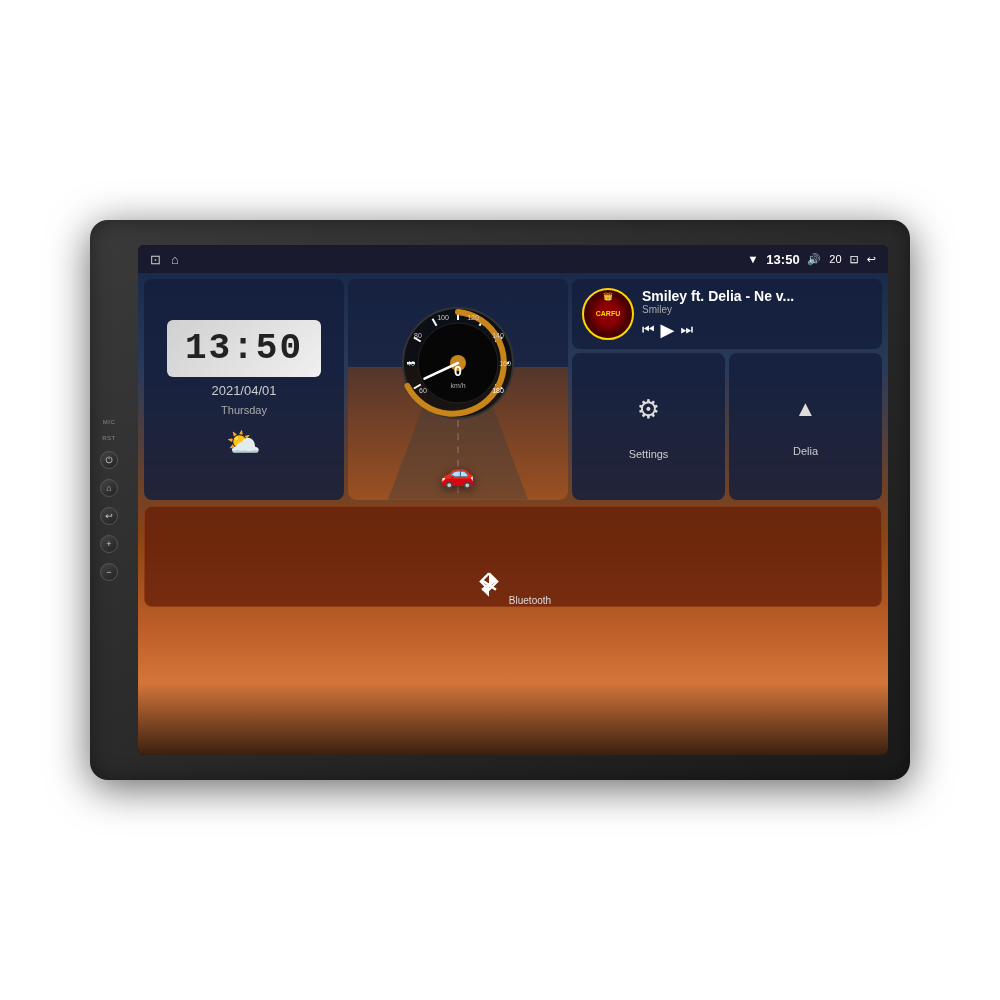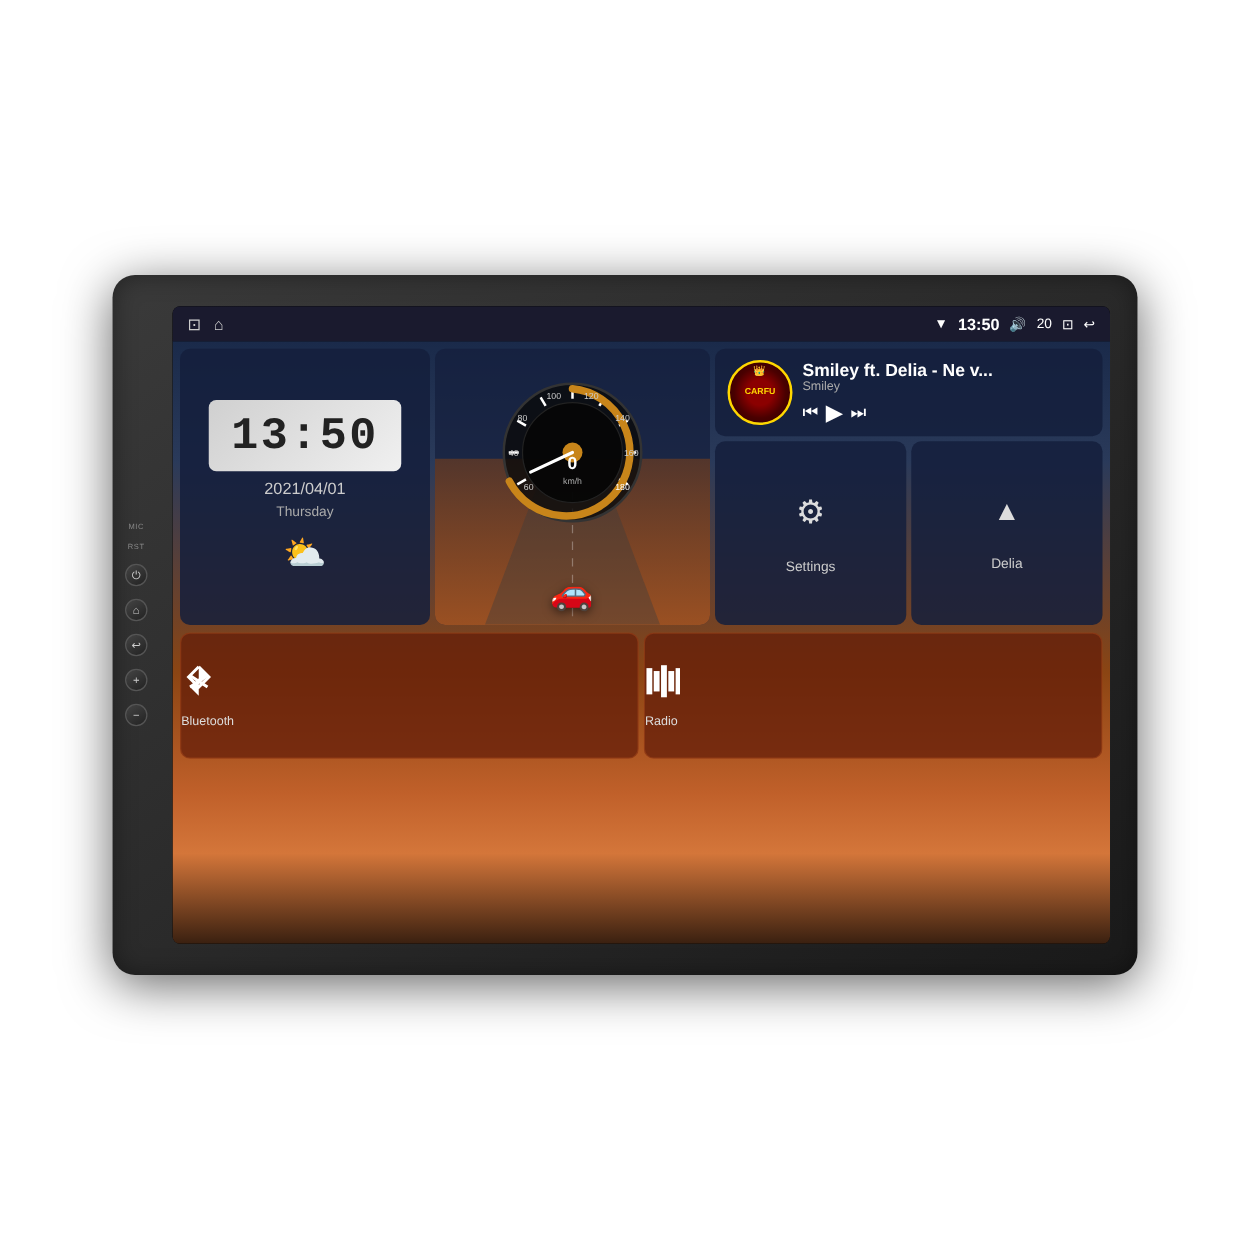--- a/index.html
+++ b/index.html
@@ -263,22 +263,22 @@
       gap: 4px;
       padding: 3px 6px 6px 6px;
       height: 110px;
     }
 
     .app-btn {
       flex: 1;
       background: rgba(100,30,10,0.75);
       border-radius: 8px;
       border: 1px solid rgba(180,80,30,0.4);
-      display: flex; flex-direction: column;
-      align-items: flex-start; justify-content: center;
+      display: flex; flex-direction: row;
+      align-items: flex-end; justify-content: center;
       gap: 6px;
       cursor: pointer;
     }
     .app-btn-icon {
       font-size: 28px;
       color: #ffffff;
     }
     .app-btn-label {
       color: #ddd; font-size: 10px;
       text-align: center;
@@ -429,32 +429,20 @@
           <span class="app-btn-icon">
             <svg width="28" height="28" viewBox="0 0 24 24" fill="white">
               <path d="M12 2L12 22M12 2L18 8L12 14M12 22L6 16L12 10M12 14L18 20"></path>
               <polyline points="12,2 19,9 12,16 5,9 12,2" fill="none" stroke="white" stroke-width="2"></polyline>
               <path d="M6 8l12 8M18 8L6 16" fill="none" stroke="white" stroke-width="2"></path>
             </svg>
           </span>
           <span class="app-btn-label">Bluetooth</span>
         </div>
 
-        <div class="app-btn">
-          <span class="app-btn-icon">
-            <svg width="28" height="28" viewBox="0 0 24 24" fill="none" stroke="white" stroke-width="2">
-              <rect x="2" y="4" width="2" height="16"></rect>
-              <rect x="7" y="6" width="2" height="12"></rect>
-              <rect x="12" y="2" width="2" height="20"></rect>
-              <rect x="17" y="6" width="2" height="12"></rect>
-              <rect x="22" y="4" width="2" height="16"></rect>
-            </svg>
-          </span>
-          <span class="app-btn-label">Radio</span>
-        </div>
 
 
 
 
       </div>
 
     </div>
   </div>
 </div>
 

